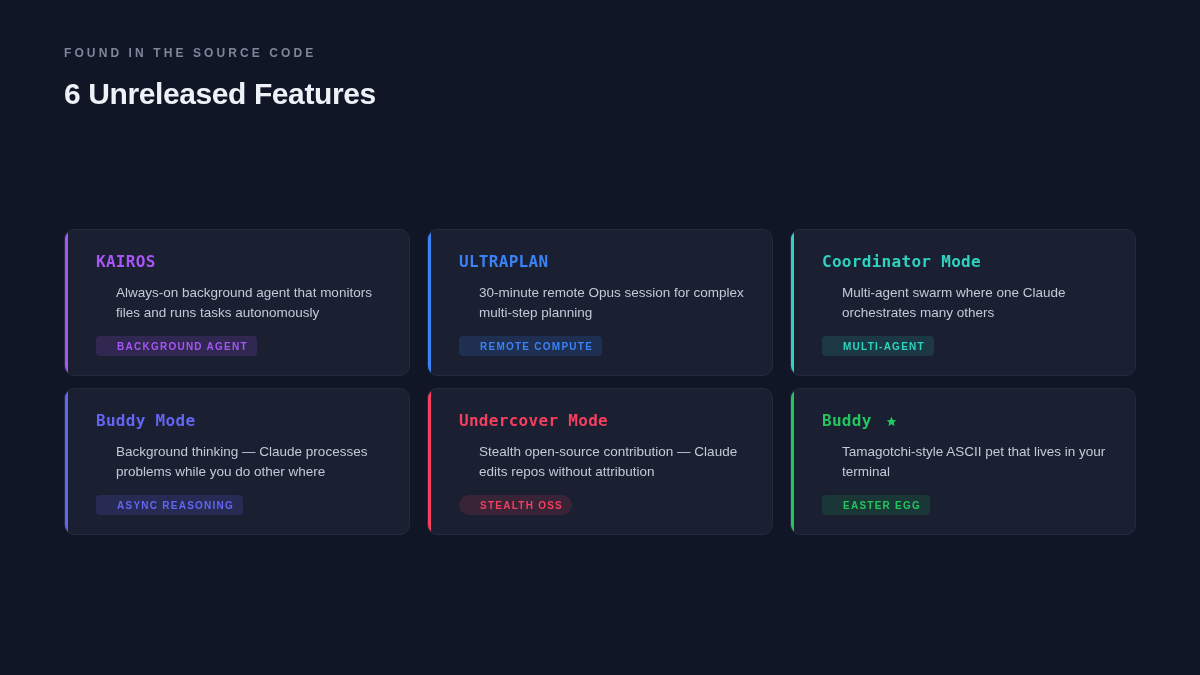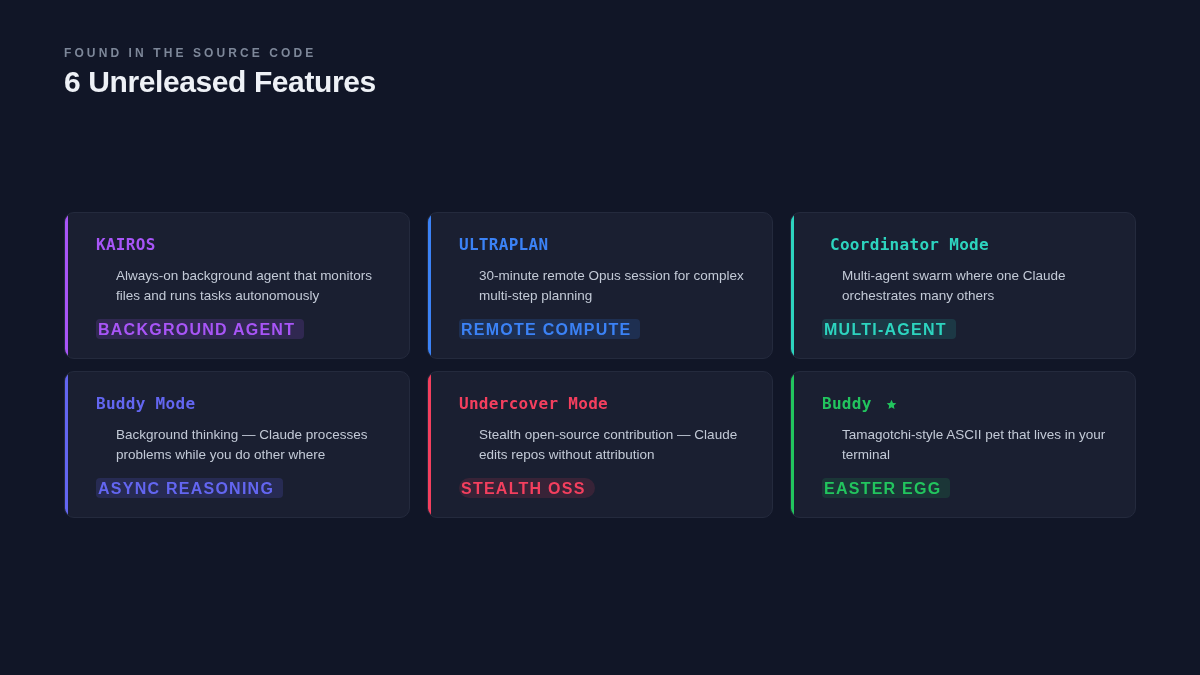--- a/index.html
+++ b/index.html
@@ -28,33 +28,33 @@
   .eyebrow {
     font-size:12px;
     font-weight:bold;
     letter-spacing:3.1px;
     color:#7d8799;
     text-transform:uppercase;
     line-height:14px;
   }
 
   .page-title {
-    margin-top:4px;
+    margin-top:16px;
     font-size:30px;
     font-weight:bold;
     color:#eef1f6;
     letter-spacing:-0.4px;
     line-height:36px;
   }
 
   
   .grid {
     position:absolute;
     left:64px;
-    top:212px;
+    top:229px;
     width:1072px;
     display:grid;
     grid-template-columns:repeat(3, 346px);
     grid-auto-rows:147px;
     column-gap:17px;
     row-gap:12px;
   }
 
   .card {
     position:relative;
@@ -101,23 +101,23 @@
     font-size:13.5px;
     line-height:20px;
     color:#c3cad7;
     max-width:290px;
     margin-left:20px;
   }
 
   .badge {
     display:inline-block;
     margin-top:13px;
-    padding:5px 9px 4px 2px;
+    padding:5px 9px 4px 21px;
     border-radius:4px;
-    font-size:16px;
+    font-size:10px;
     font-weight:bold;
     letter-spacing:1.25px;
     line-height:11px;
     text-transform:uppercase;
     white-space:nowrap;
   }
 </style>
 </head>
 <body>
 
@@ -127,21 +127,21 @@
   <h1 class="page-title">6 Unreleased Features</h1>
 
   <div class="grid">
       <div class="card"><div class="card-accent" style="background: rgb(168, 85, 247);"></div><div class="card-title-row">
           <div class="card-title" style="color: rgb(168, 85, 247);">KAIROS</div>
         </div><div class="card-desc">Always-on background agent that monitors files and runs tasks autonomously</div><div class="badge" style="color: rgb(168, 85, 247); background: rgba(168, 85, 247, 0.16);">Background Agent</div></div>
       <div class="card"><div class="card-accent" style="background: rgb(59, 130, 246);"></div><div class="card-title-row">
           <div class="card-title" style="color: rgb(59, 130, 246);">ULTRAPLAN</div>
         </div><div class="card-desc">30-minute remote Opus session for complex multi-step planning</div><div class="badge" style="color: rgb(59, 130, 246); background: rgba(59, 130, 246, 0.16);">Remote Compute</div></div>
       <div class="card"><div class="card-accent" style="background: rgb(45, 212, 191);"></div><div class="card-title-row">
-          <div class="card-title" style="color: rgb(45, 212, 191); margin-left: 8px;">Coordinator Mode</div>
+          <div class="card-title" style="color: rgb(45, 212, 191);">Coordinator Mode</div>
         </div><div class="card-desc">Multi-agent swarm where one Claude orchestrates many others</div><div class="badge" style="color: rgb(45, 212, 191); background: rgba(45, 212, 191, 0.14); text-align: right;">Multi-Agent</div></div>
       <div class="card"><div class="card-accent" style="background: rgb(99, 102, 241);"></div><div class="card-title-row">
           <div class="card-title" style="color: rgb(99, 102, 241);">Buddy Mode</div>
         </div><div class="card-desc">Background thinking — Claude processes problems while you do other where</div><div class="badge" style="color: rgb(99, 102, 241); background: rgba(99, 102, 241, 0.18);">Async Reasoning</div></div>
       <div class="card"><div class="card-accent" style="background: rgb(244, 63, 94);"></div><div class="card-title-row">
           <div class="card-title" style="color: rgb(244, 63, 94);">Undercover Mode</div>
         </div><div class="card-desc">Stealth open-source contribution — Claude edits repos without attribution</div><div class="badge" style="color: rgb(244, 63, 94); background: rgba(244, 63, 94, 0.14); border-radius: 10px;">Stealth OSS</div></div>
       <div class="card"><div class="card-accent" style="background: rgb(34, 197, 94);"></div><div class="card-title-row">
           <div class="card-title" style="color: rgb(34, 197, 94);">Buddy</div>
           <svg class="star-icon" viewBox="0 0 24 24">

